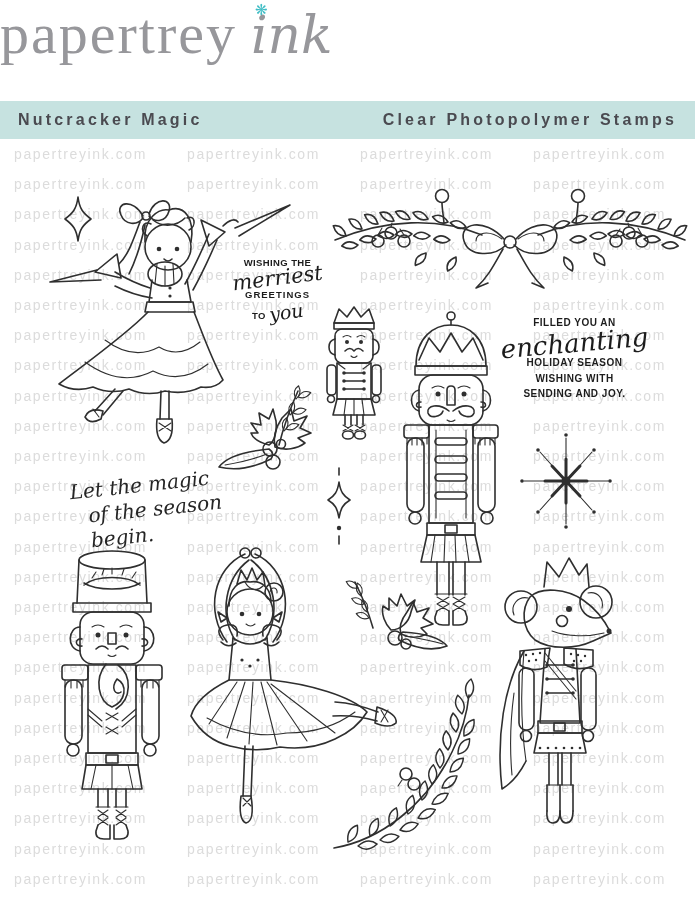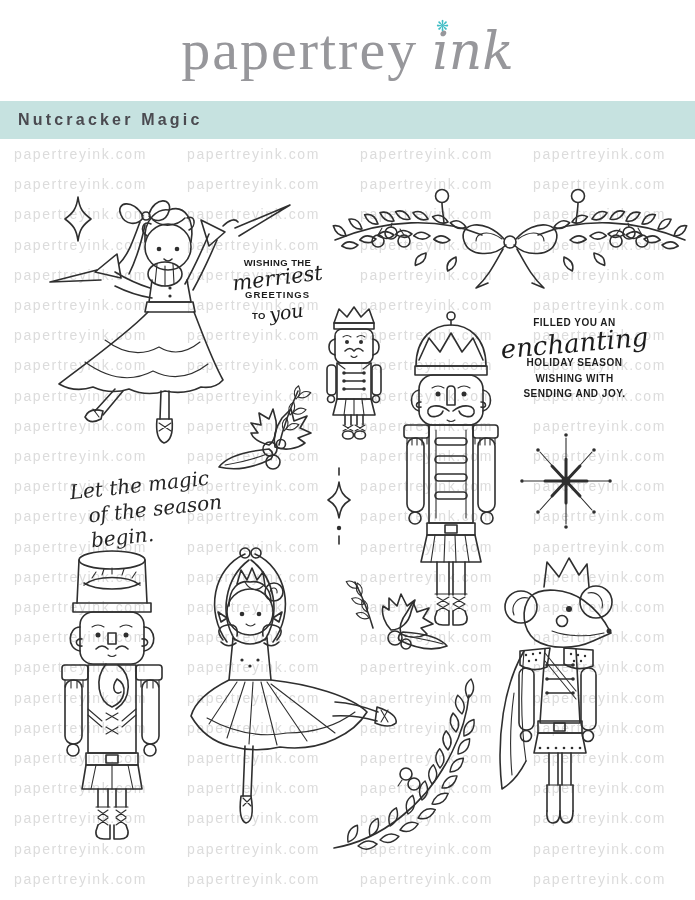--- a/index.html
+++ b/index.html
@@ -3,21 +3,21 @@
 <meta charset="utf-8">
 <style>
   html,body { margin:0; padding:0; background:#ffffff; }
   .page {
     position:relative; width:695px; height:900px; margin:0 auto;
     background:#ffffff; overflow:hidden;
     font-family:"Liberation Sans", sans-serif;
   }
   
   .logo { position:absolute; top:0; left:0; right:0; height:100px;
-          text-align:center; padding-top:16px; box-sizing:border-box; }
+          text-align:left; box-sizing:border-box; }
   .logo-serif { font-family:"Liberation Serif", serif; font-size:58px;
                 color:#97979b; letter-spacing:2px; }
   .logo-script { font-family:"DejaVu Serif", serif; font-style:italic;
                  font-size:52px; color:#97979b; margin-left:14px; position:relative; }
   .flower { position:absolute; left:4px; top:-2px; font-size:15px;
             color:#3fbdc5; font-style:normal; line-height:1; }
   
   .banner { position:absolute; top:101px; left:0; width:695px; height:38px;
             background:#c6e2e0; display:flex; align-items:center;
             justify-content:space-between; padding:18px 18px; box-sizing:border-box; }
@@ -59,20 +59,21 @@
 <body>
 
 <div class="page">
 
   <header class="logo">
     <span class="logo-serif">papertrey</span><span class="logo-script"><i class="flower">❋</i><span>ink</span></span>
   </header>
 
   <div class="banner">
     <span>Nutcracker Magic</span>
+    <span>Clear Photopolymer Stamps</span>
   </div>
 
   <div class="sheet">
 
     <div id="wm">
         <span style="left: 14px; top: 146px;">papertreyink.com</span>
         <span style="left: 187px; top: 146px;">papertreyink.com</span>
         <span style="left: 360px; top: 146px;">papertreyink.com</span>
         <span style="left: 533px; top: 146px;">papertreyink.com</span>
         <span style="left: 14px; top: 176.2px;">papertreyink.com</span>

